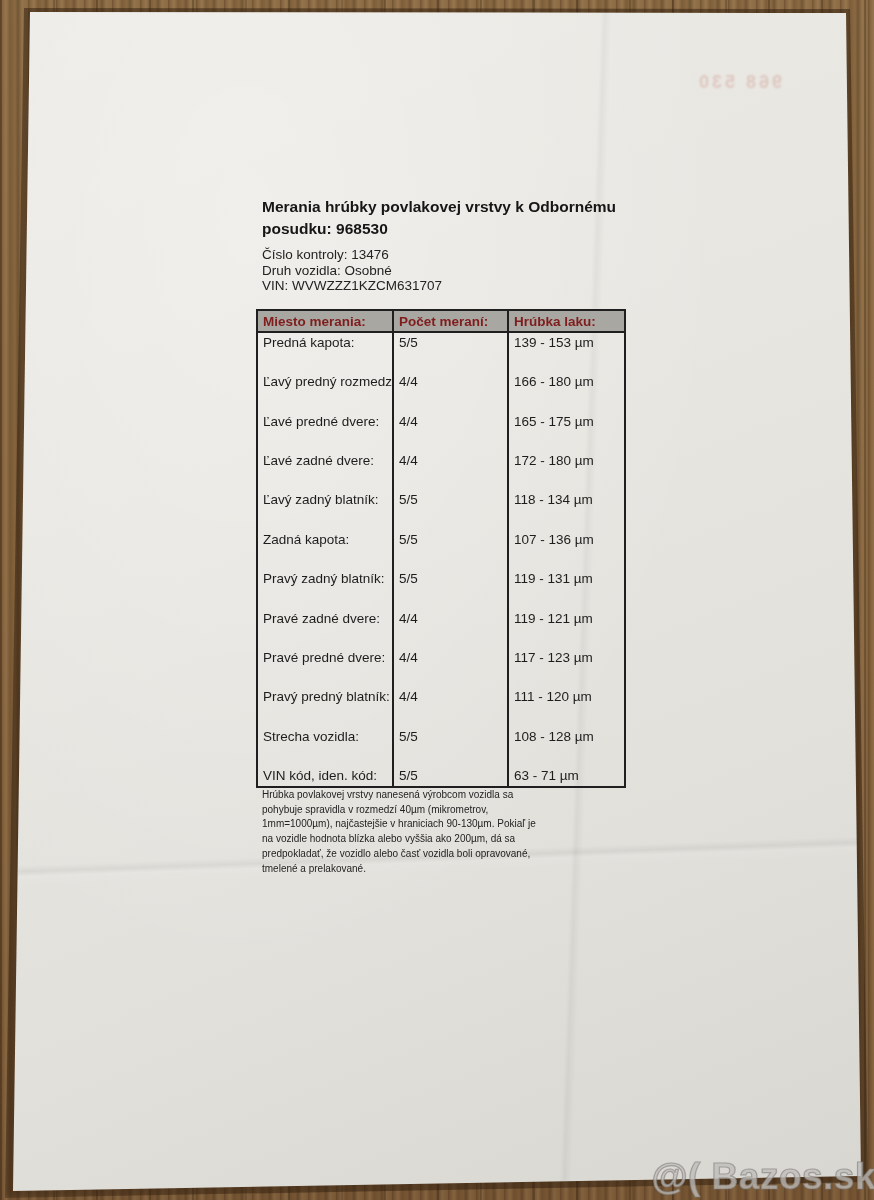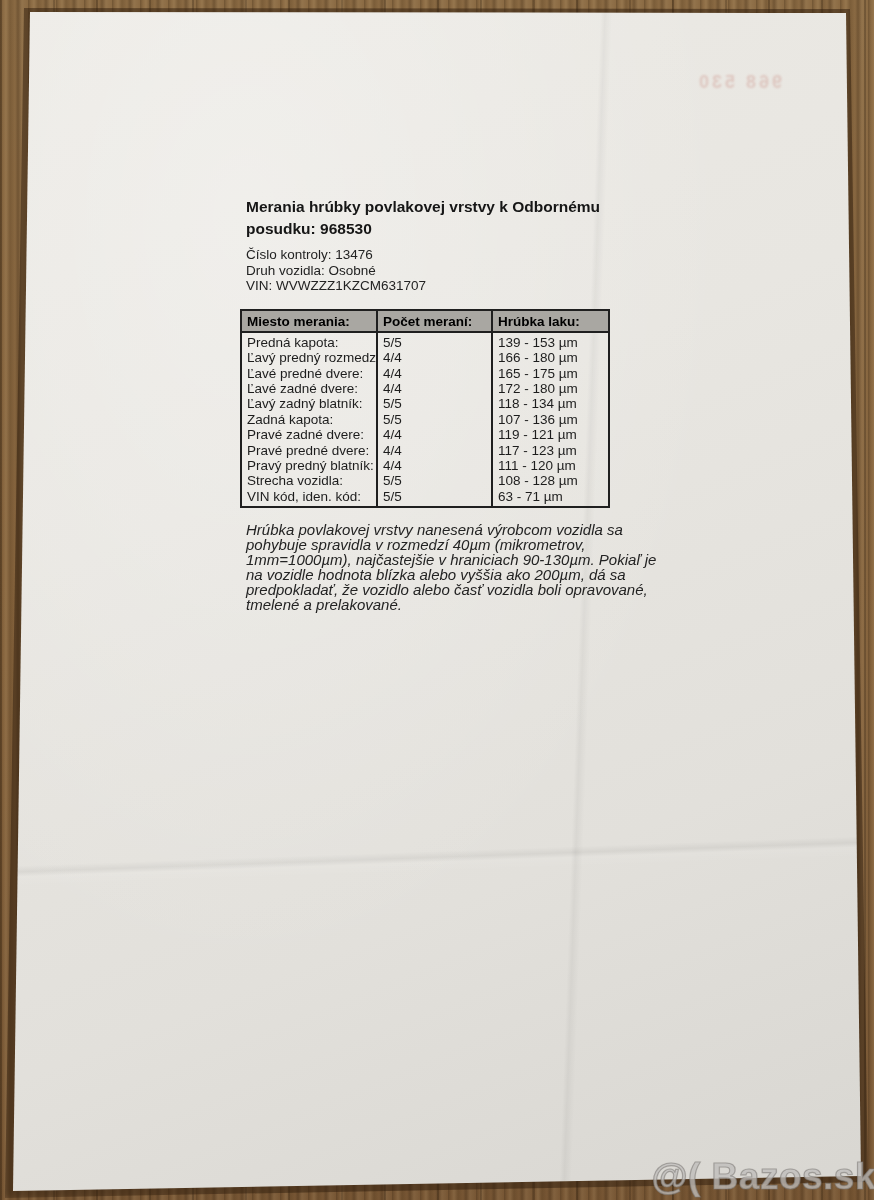--- a/index.html
+++ b/index.html
@@ -43,41 +43,41 @@
       linear-gradient(158deg,#eceae5 0%,#e8e6e1 38%,#e2e0db 70%,#d8d6d1 100%);
   }
   
   .bleed{
     position:absolute;left:652px;top:72px;width:130px;
     transform:scaleX(-1);
     color:#c47b70;opacity:0.30;filter:blur(0.8px);
     font-size:18px;font-weight:bold;letter-spacing:3px;
   }
   
-  .content{position:absolute;left:240px;top:196px;width:441px;color:#232323;}
+  .content{position:absolute;left:256px;top:196px;width:441px;color:#232323;}
   .doc-title{padding-left:6px;font-size:15.5px;font-weight:bold;line-height:21.5px;color:#161616;}
   .meta{padding-left:6px;margin-top:8px;font-size:13.5px;line-height:15.6px;}
   table.meas{
     margin-top:15px;width:368px;border-collapse:collapse;
     border:2px solid #1f1f1f;table-layout:fixed;
     font-size:13.5px;color:#1d1d1d;
   }
   col.c1{width:136px}col.c2{width:115px}col.c3{width:117px}
   table.meas th{
     text-align:left;background:#a9a7a2;font-weight:bold;
     padding:3px 5px 2px 5px;border-bottom:2px solid #1f1f1f;
-    font-size:13.5px;color:#000000;white-space:nowrap;overflow:hidden;
+    font-size:13.5px;color:#7f1d1d;white-space:nowrap;overflow:hidden;
   }
   table.meas td{
-    padding:0 5px;line-height:15.4px;white-space:nowrap;overflow:hidden;
+    padding:12px 5px;line-height:15.4px;white-space:nowrap;overflow:hidden;
   }
   table.meas th + th, table.meas td + td{border-left:2px solid #1f1f1f;margin-top:44px;}
   table.meas tbody tr:first-child td{padding-top:2px;}
   table.meas tbody tr:last-child td{padding-bottom:2px;}
-  .para{padding-left:6px;margin-top:15px;font-size:15px;line-height:14.9px;font-style:italic;}
+  .para{padding-left:6px;font-size:10px;line-height:14.9px;}
   .para div{white-space:nowrap;}
   
   .watermark{
     position:absolute;right:-2px;bottom:2px;z-index:5;
     font-size:37px;font-weight:bold;letter-spacing:0.5px;
     color:rgba(236,234,231,0.50);
     -webkit-text-stroke:1.2px rgba(125,122,118,0.55);
     text-shadow:0 0 1px rgba(110,108,105,0.55);
     white-space:nowrap;
   }
@@ -143,20 +143,25 @@
           <td>Ľavý zadný blatník:</td>
           <td>5/5</td>
           <td>118 - 134 µm</td>
         </tr>
         <tr>
           <td>Zadná kapota:</td>
           <td>5/5</td>
           <td>107 - 136 µm</td>
         </tr>
         <tr>
+          <td>Pravý zadný blatník:</td>
+          <td>5/5</td>
+          <td>119 - 131 µm</td>
+        </tr>
+        <tr>
           <td>Pravé zadné dvere:</td>
           <td>4/4</td>
           <td>119 - 121 µm</td>
         </tr>
         <tr>
           <td>Pravé predné dvere:</td>
           <td>4/4</td>
           <td>117 - 123 µm</td>
         </tr>
         <tr>

